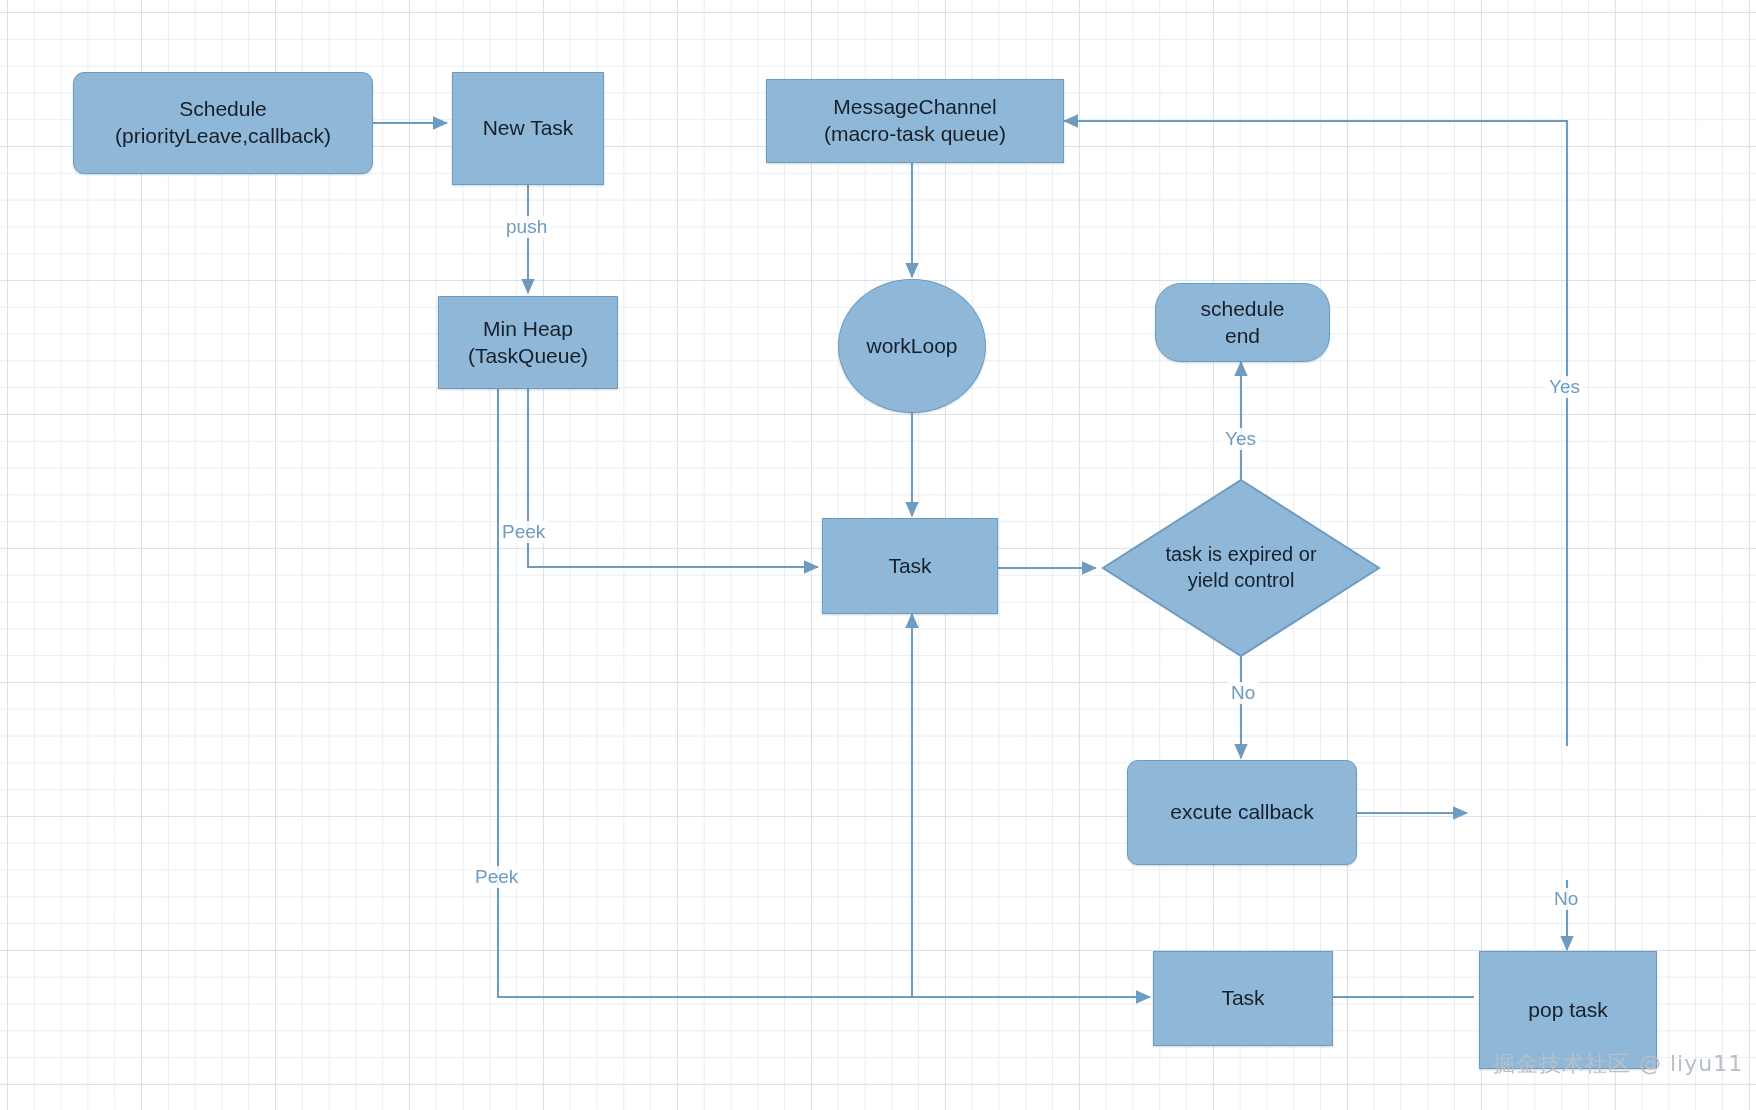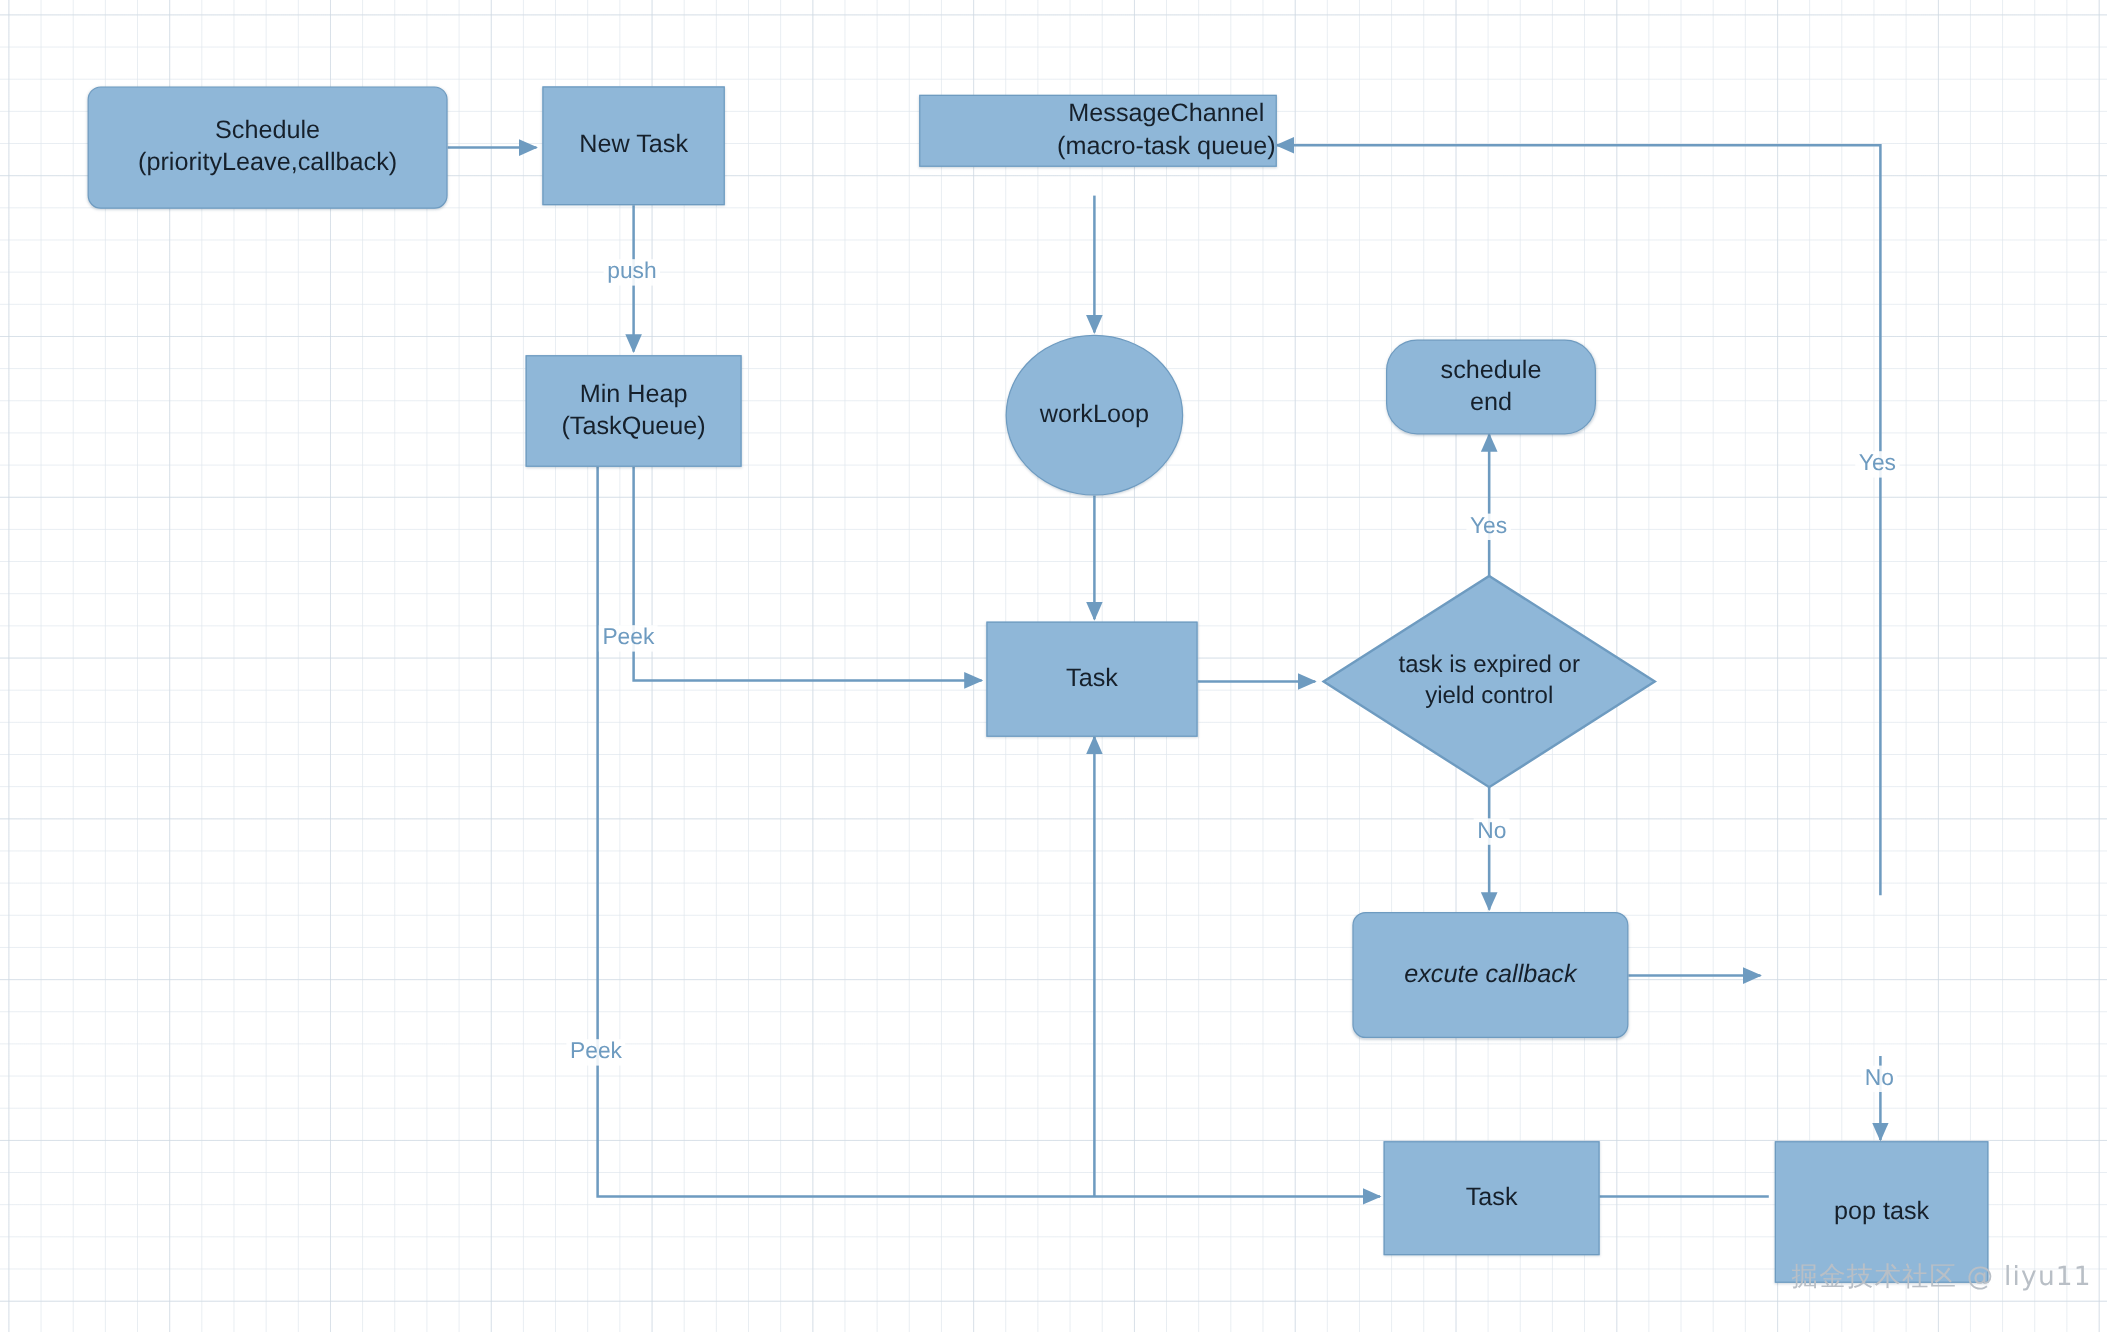--- a/index.html
+++ b/index.html
@@ -126,30 +126,30 @@
 
       <path d="M 1567 746 L 1567 121 L 1064 121" marker-end="url(#arrow)"></path>
     </g>
   </svg>
 
   <div class="node rounded" style="left:73px; top:72px; width:300px; height:102px;">
     <span>Schedule
 (priorityLeave,callback)</span>
   </div>
 
-  <div class="node" style="left:452px; top:72px; width:152px; height:99px;">
+  <div class="node" style="left:452px; top:72px; width:152px; height:113px;">
     <span>New Task</span>
   </div>
 
   <div class="node" style="left:438px; top:296px; width:180px; height:93px;">
     <span>Min Heap
 (TaskQueue)</span>
   </div>
 
-  <div class="node" style="left:766px; top:79px; width:298px; height:60px;justify-content:flex-end;">
+  <div class="node" style="left:766px; top:79px; width:298px; height:84px;">
     <span>MessageChannel
 (macro-task queue)</span>
   </div>
 
   <div class="node ellipse" style="left:838px; top:279px; width:148px; height:134px;">
     <span>workLoop</span>
   </div>
 
   <div class="node" style="left:822px; top:518px; width:176px; height:96px;">
     <span>Task</span>
@@ -161,21 +161,21 @@
     </svg>
     <span class="diamond-label">task is expired or
 yield control</span>
   </div>
 
   <div class="node pill" style="left:1155px; top:283px; width:175px; height:79px;">
     <span>schedule
 end</span>
   </div>
 
-  <div class="node rounded" style="left:1127px; top:760px; width:230px; height:105px;font-style:italic;">
+  <div class="node rounded" style="left:1127px; top:760px; width:230px; height:105px;">
     <span>excute callback</span>
   </div>
 
 
   <div class="node" style="left:1479px; top:951px; width:178px; height:118px;">
     <span>pop task</span>
   </div>
 
   <div class="node" style="left:1153px; top:951px; width:180px; height:95px;">
     <span>Task</span>

